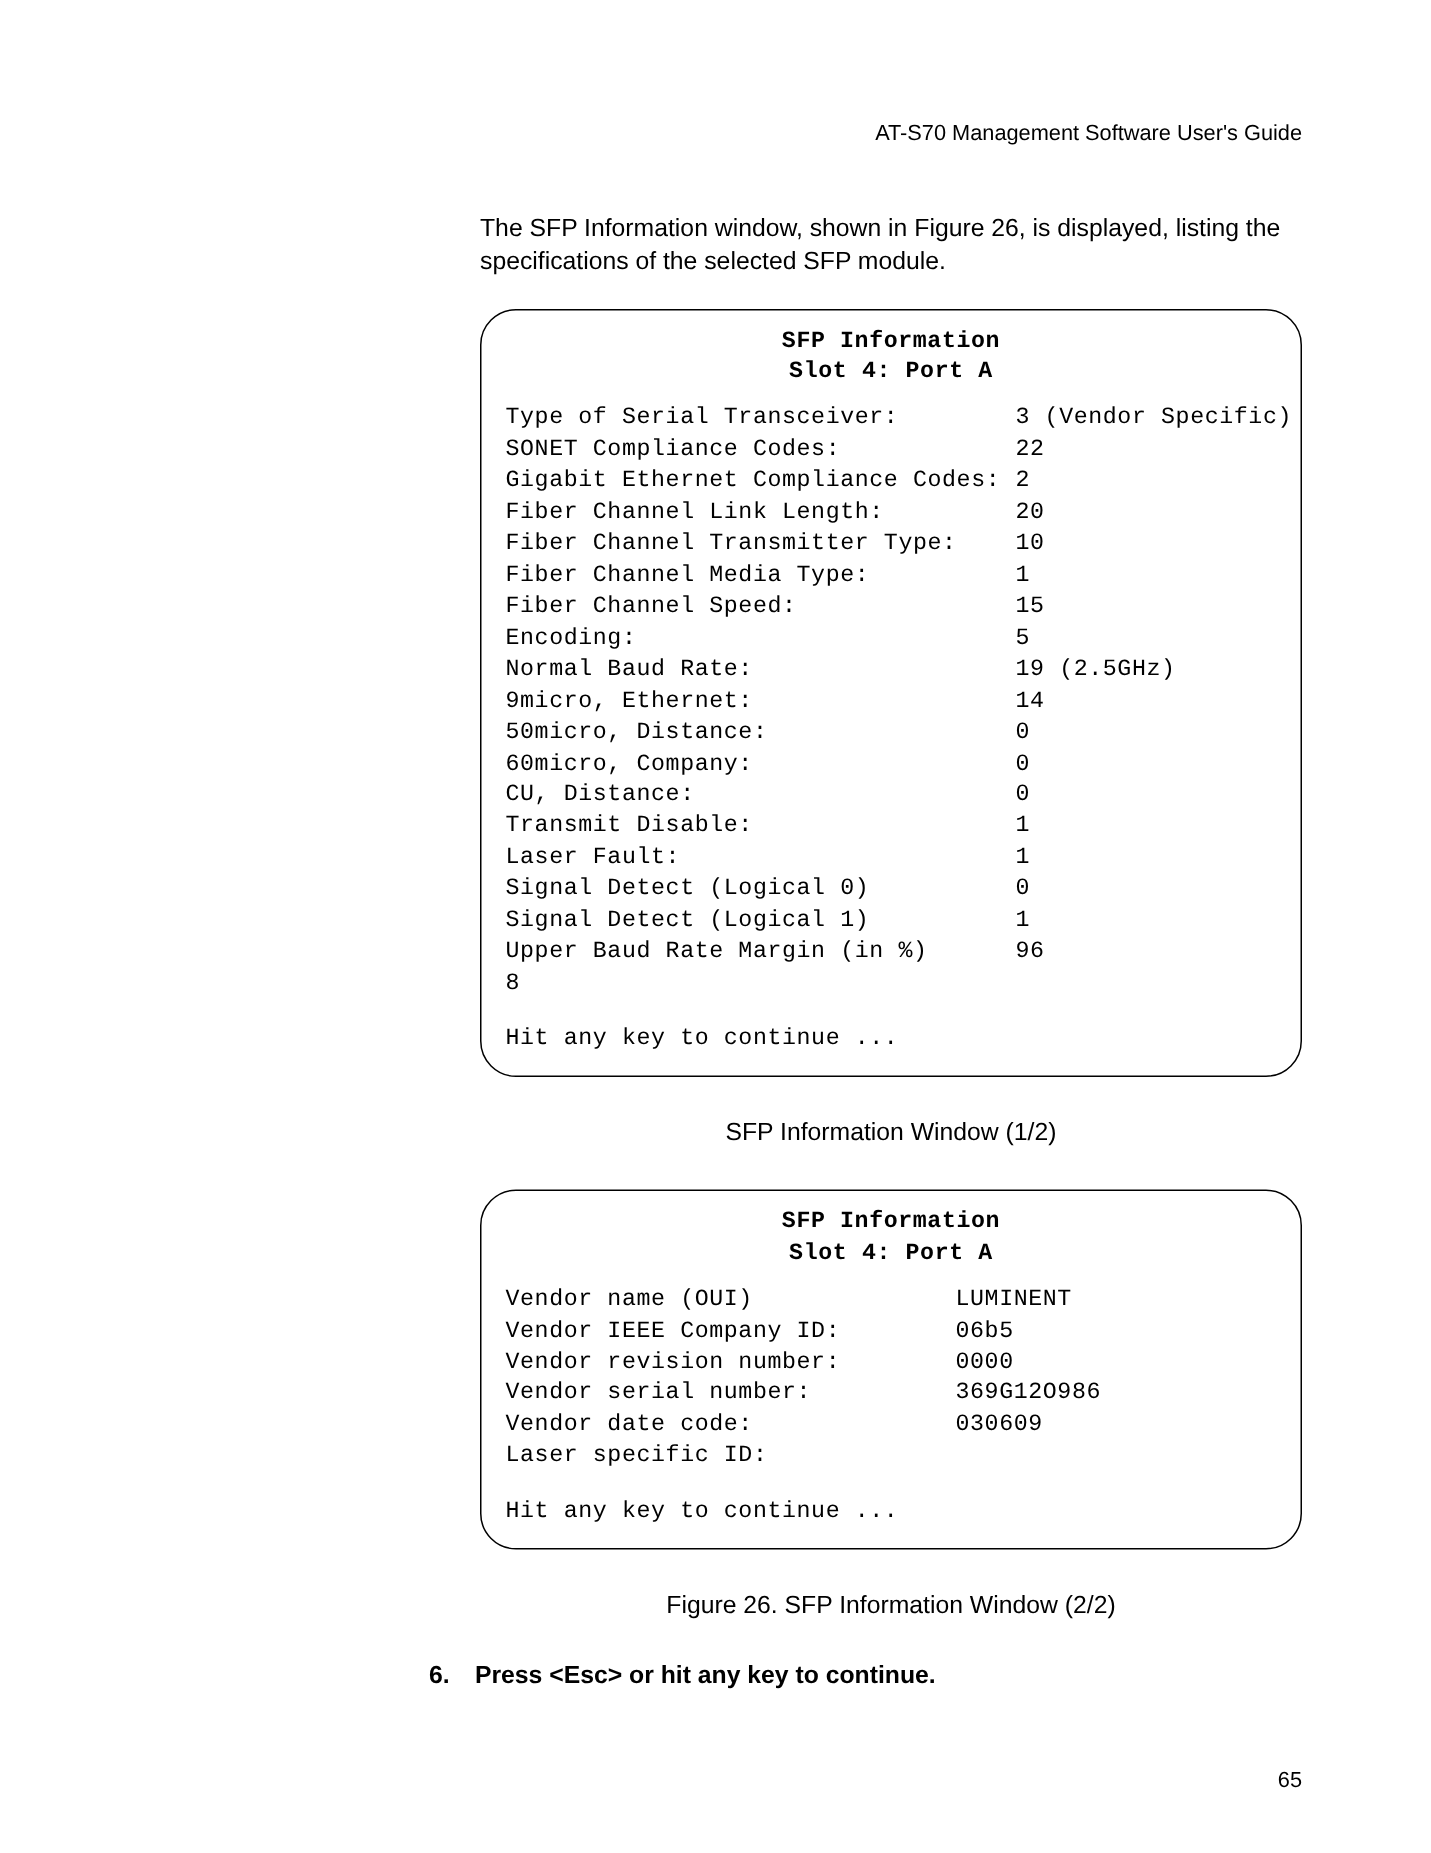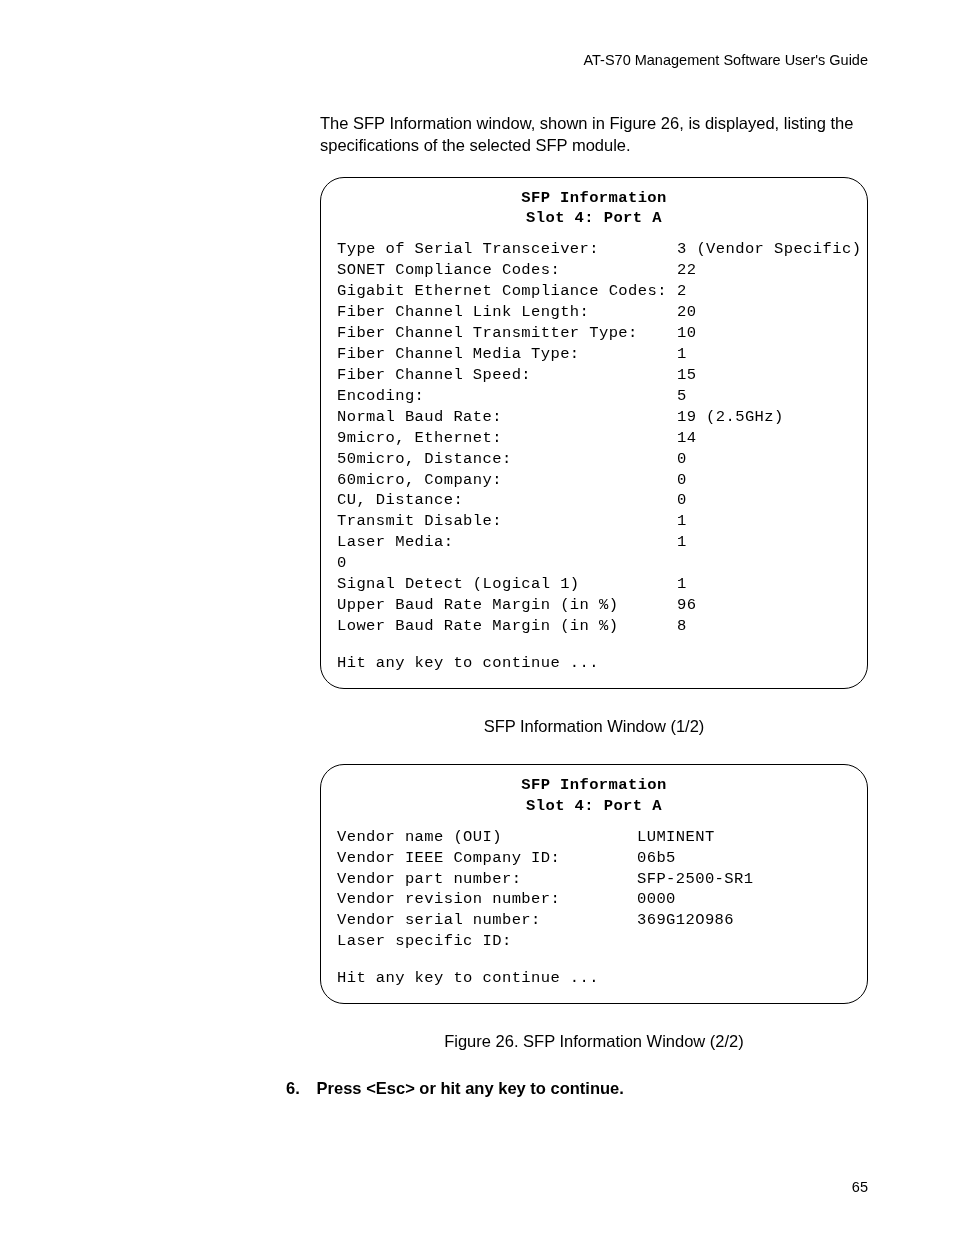--- a/index.html
+++ b/index.html
@@ -7,21 +7,21 @@
     padding: 0;
     background: #fff;
     font-family: Arial, Helvetica, sans-serif;
     color: #000;
   }
   .page {
     width: 954px;
     height: 1235px;
     position: relative;
     box-sizing: border-box;
-    padding: 52px 86px 40px 86px;
+    padding: 81px 86px 40px 86px;
   }
   .running-head {
     text-align: right;
     font-size: 14.5px;
     margin-bottom: 44px;
   }
   .intro {
     font-size: 16.5px;
     line-height: 1.35;
     margin-left: 234px;
@@ -138,36 +138,36 @@
         </div>
       <div class="row">
           <span class="k" style="width:340px">CU, Distance:</span>
           <span class="v">0</span>
         </div>
       <div class="row">
           <span class="k" style="width:340px">Transmit Disable:</span>
           <span class="v">1</span>
         </div>
       <div class="row">
-          <span class="k" style="width:340px">Laser Media:</span>
-          <span class="v">1</span>
-        </div>
-      <div class="row">
+          <span class="k" style="width:340px">Laser Fault:</span>
+          <span class="v">1</span>
+        </div>
+      <div class="row">
+          <span class="k" style="width:340px">Signal Detect (Logical 0)</span>
           <span class="v">0</span>
         </div>
       <div class="row">
           <span class="k" style="width:340px">Signal Detect (Logical 1)</span>
           <span class="v">1</span>
         </div>
       <div class="row">
           <span class="k" style="width:340px">Upper Baud Rate Margin (in %)</span>
           <span class="v">96</span>
         </div>
       <div class="row">
-          <span class="k" style="width:340px">Lower Baud Rate Margin (in %)</span>
           <span class="v">8</span>
         </div>
     </div>
     <div class="t-body-group2">Hit any key to continue ...</div>
   </div>
 
   <div class="caption">SFP Information Window (1/2)</div>
 
   <div class="terminal">
     <div class="t-center">SFP Information</div>
@@ -175,30 +175,30 @@
     <div class="t-body">
       <div class="row">
           <span class="k" style="width:300px">Vendor name (OUI)</span>
           <span class="v">LUMINENT</span>
         </div>
       <div class="row">
           <span class="k" style="width:300px">Vendor IEEE Company ID:</span>
           <span class="v">06b5</span>
         </div>
       <div class="row">
-          <span class="k" style="width:300px">Vendor part number:</span>
-          <span class="v">SFP-2500-SR1</span>
-        </div>
-      <div class="row">
           <span class="k" style="width:300px">Vendor revision number:</span>
           <span class="v">0000</span>
         </div>
       <div class="row">
           <span class="k" style="width:300px">Vendor serial number:</span>
           <span class="v">369G12O986</span>
+        </div>
+      <div class="row">
+          <span class="k" style="width:300px">Vendor date code:</span>
+          <span class="v">030609</span>
         </div>
       <div class="row">
           <span class="k" style="width:300px">Laser specific ID:</span>
           <span class="v"></span>
         </div>
     </div>
     <div class="t-body-group2">Hit any key to continue ...</div>
   </div>
 
   <div class="caption">Figure 26. SFP Information Window (2/2)</div>

